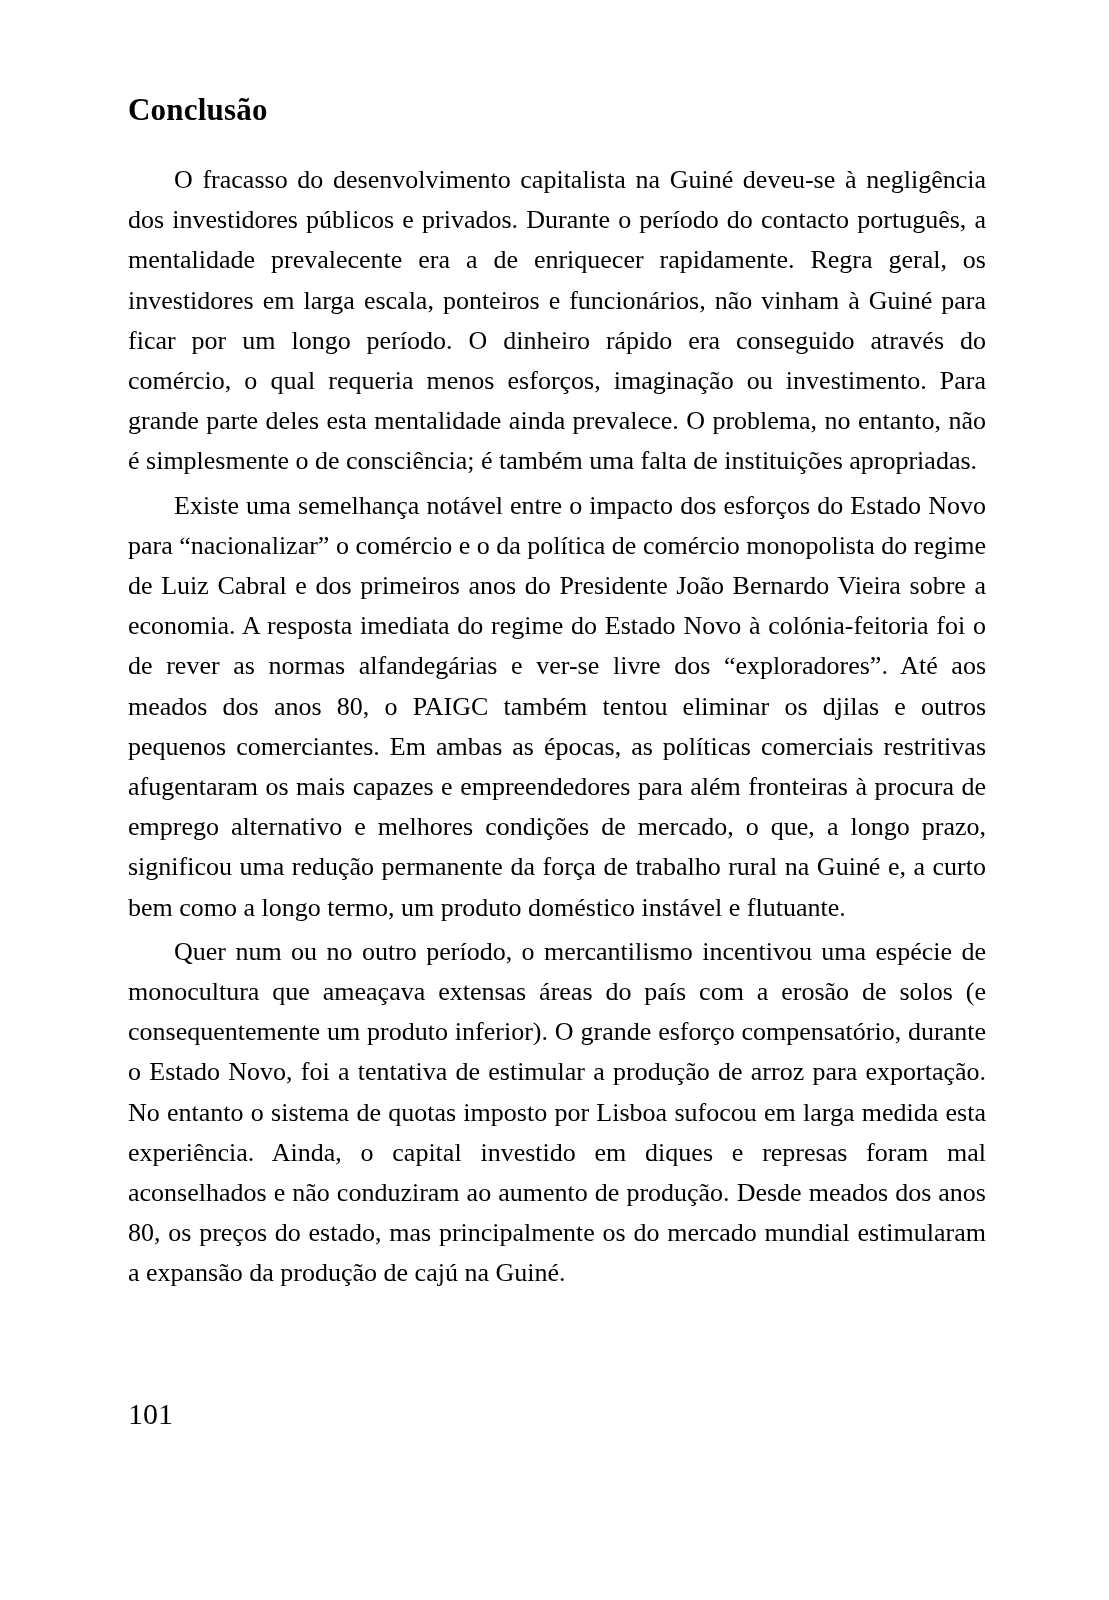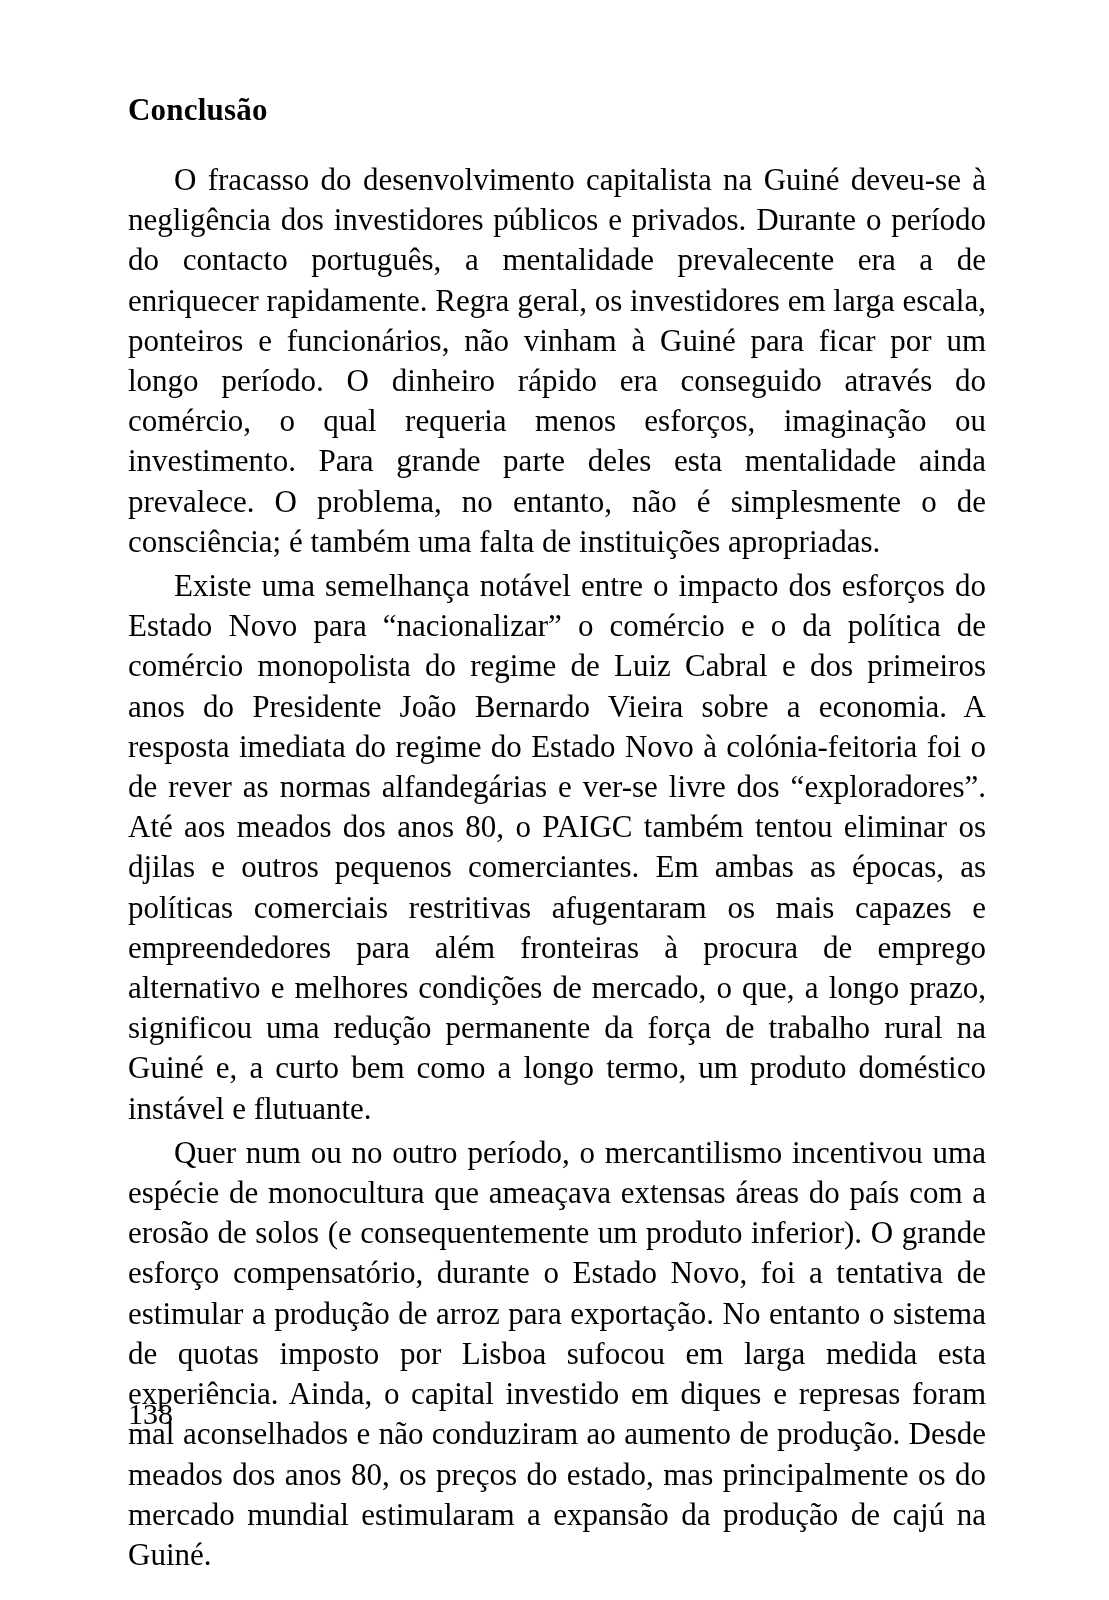--- a/index.html
+++ b/index.html
@@ -31,21 +31,21 @@
   }
   .section-heading {
     font-size: 31px;
     font-weight: bold;
     line-height: 36px;
     margin: 0 0 32px 0;
     letter-spacing: 0.2px;
     font-family: "Liberation Serif", "DejaVu Serif", serif;
   }
   .body-par {
-    font-size: 31px;
+    font-size: 26px;
     line-height: 40.2px;
     margin: 0;
     text-align: justify;
     text-indent: 46px;
     text-justify: inter-word;
     word-spacing: 0px;
     hyphens: none;
   }
   .body-par + .body-par {
     margin-top: 4px;
@@ -68,15 +68,15 @@
     <h1 class="section-heading">Conclusão</h1>
 
     <p class="body-par">O fracasso do desenvolvimento capitalista na Guiné deveu-se à negligência dos investidores públicos e privados. Durante o período do contacto português, a mentalidade prevalecente era a de enriquecer rapidamente. Regra geral, os investidores em larga escala, ponteiros e funcionários, não vinham à Guiné para ficar por um longo período. O dinheiro rápido era conseguido através do comércio, o qual requeria menos esforços, imaginação ou investimento. Para grande parte deles esta mentalidade ainda prevalece. O problema, no entanto, não é simplesmente o de consciência; é também uma falta de instituições apropriadas.</p>
 
     <p class="body-par">Existe uma semelhança notável entre o impacto dos esforços do Estado Novo para “nacionalizar” o comércio e o da política de comércio monopolista do regime de Luiz Cabral e dos primeiros anos do Presidente João Bernardo Vieira sobre a economia. A resposta imediata do regime do Estado Novo à colónia-feitoria foi o de rever as normas alfandegárias e ver-se livre dos “exploradores”. Até aos meados dos anos 80, o PAIGC também tentou eliminar os djilas e outros pequenos comerciantes. Em ambas as épocas, as políticas comerciais restritivas afugentaram os mais capazes e empreendedores para além fronteiras à procura de emprego alternativo e melhores condições de mercado, o que, a longo prazo, significou uma redução permanente da força de trabalho rural na Guiné e, a curto bem como a longo termo, um produto doméstico instável e flutuante.</p>
 
     <p class="body-par">Quer num ou no outro período, o mercantilismo incentivou uma espécie de monocultura que ameaçava extensas áreas do país com a erosão de solos (e consequentemente um produto inferior). O grande esforço compensatório, durante o Estado Novo, foi a tentativa de estimular a produção de arroz para exportação. No entanto o sistema de quotas imposto por Lisboa sufocou em larga medida esta experiência. Ainda, o capital investido em diques e represas foram mal aconselhados e não conduziram ao aumento de produção. Desde meados dos anos 80, os preços do estado, mas principalmente os do mercado mundial estimularam a expansão da produção de cajú na Guiné.</p>
 
   </div>
 
-  <div class="page-number">138</div>
+  <div class="page-number">101</div>
 
 </div>
 
 </body></html>

